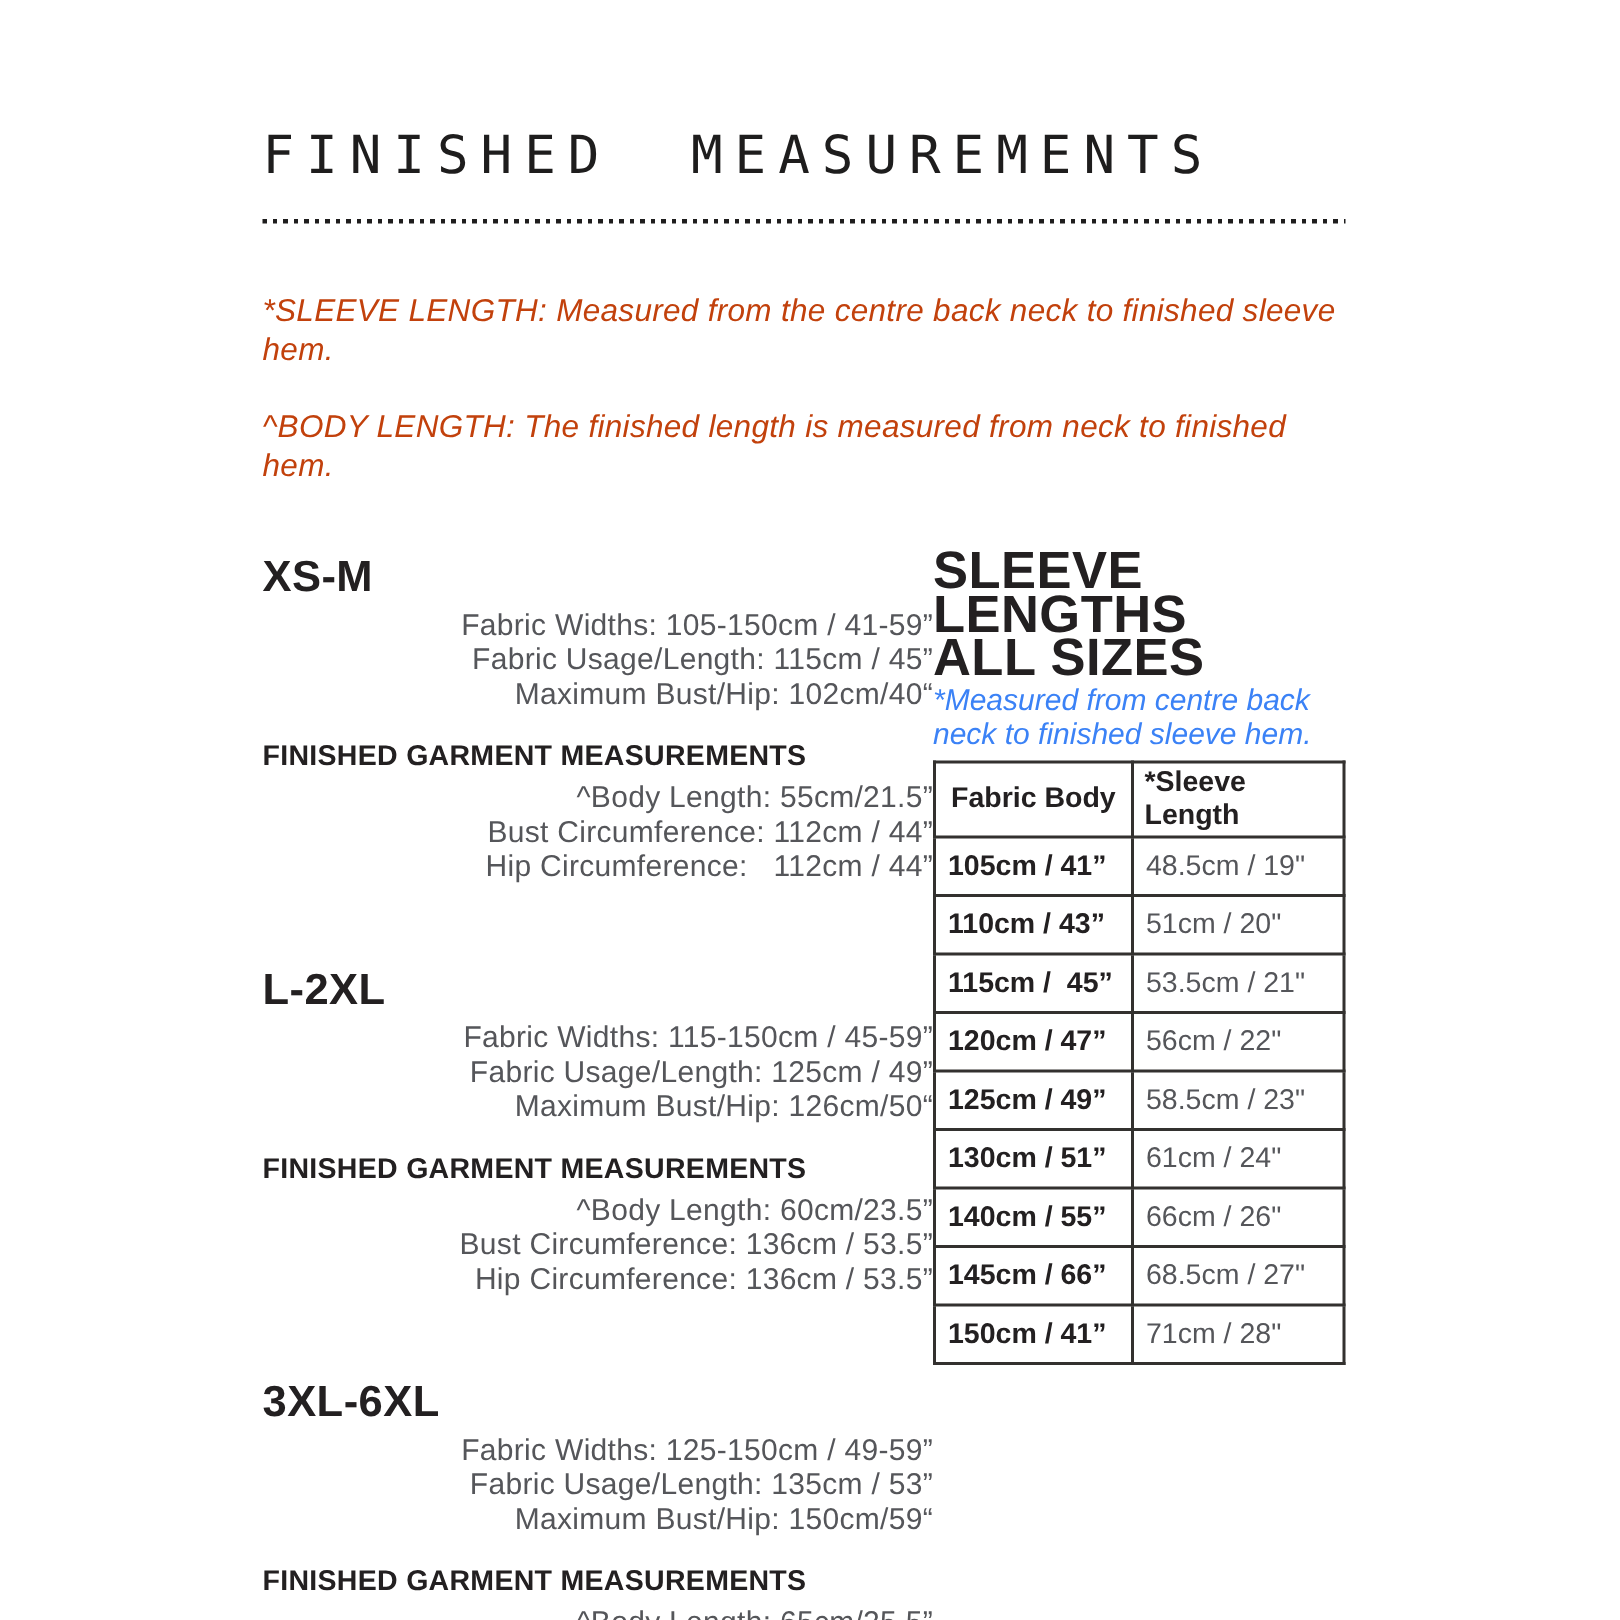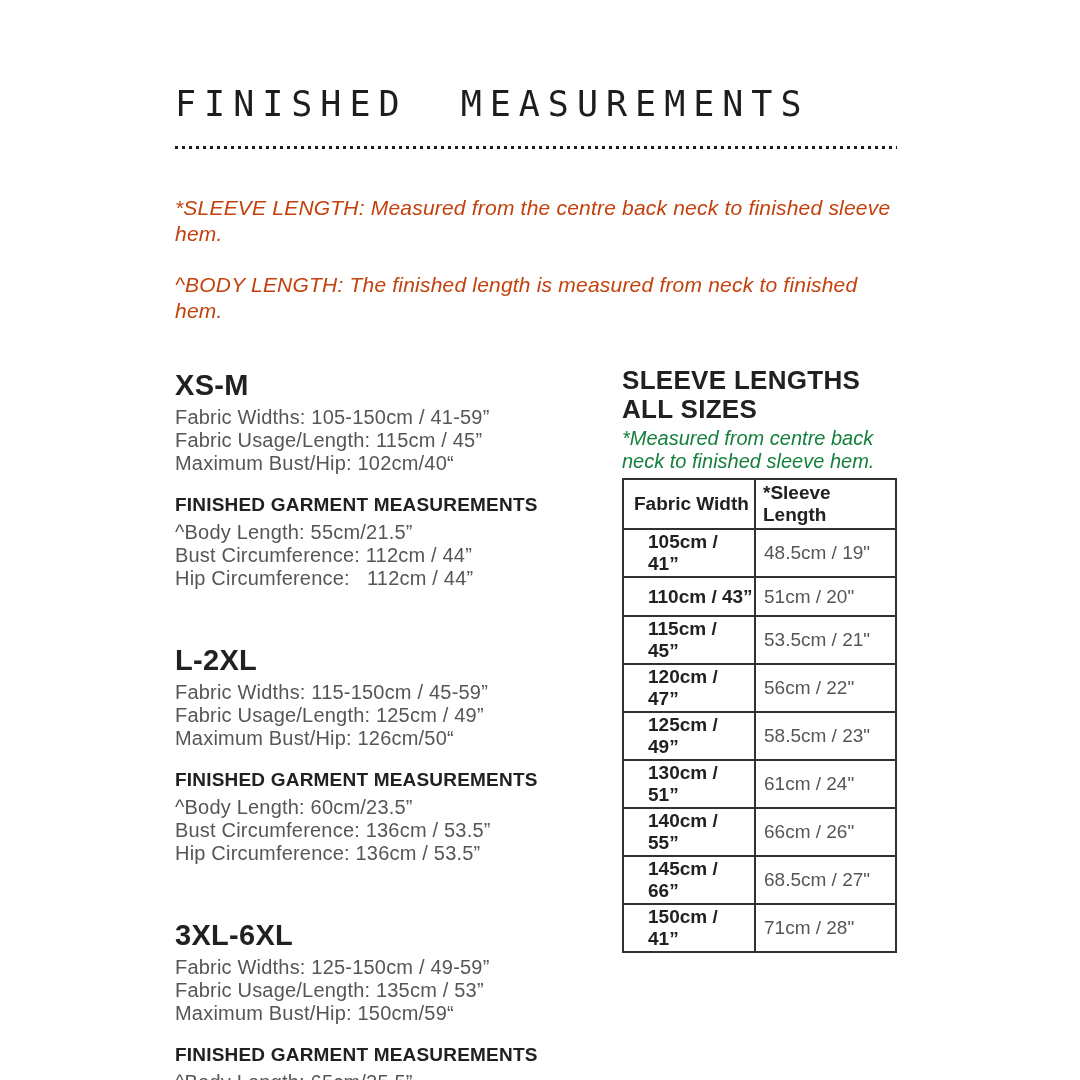--- a/index.html
+++ b/index.html
@@ -75,45 +75,46 @@
     font-weight: bold;
     color: #232021;
     letter-spacing: 0.3px;
   }
   .body-line {
     font-size: 20px;
     line-height: 23px;
     color: #55565a;
     white-space: pre-wrap;
     letter-spacing: 0.2px;
+    text-align: right;
   }
   .fgm-heading {
     margin: 19px 0 5px 0;
     font-size: 19px;
     line-height: 22px;
     font-weight: bold;
     color: #232021;
     letter-spacing: 0.2px;
   }
 
   
   .sleeve-title {
     margin: 0;
-    font-size: 26px;
+    font-size: 35px;
     line-height: 29px;
     font-weight: bold;
     color: #232021;
     letter-spacing: 0.3px;
   }
   .table-note {
     margin: 3px 0 0 0;
     font-style: italic;
     font-size: 20px;
     line-height: 23px;
-    color: #15803d;
+    color: #3b82f6;
   }
 
   table.sleeve-table {
     margin-top: 5px;
     border-collapse: collapse;
     table-layout: fixed;
     width: 273px;
   }
   .sleeve-table th,
   .sleeve-table td {
@@ -129,21 +130,21 @@
     text-align: left;
     padding: 2px 2px 2px 10px;
   }
   .sleeve-table th.col2 { padding-left: 7px; }
   .sleeve-table col.c1 { width: 132px; }
   .sleeve-table col.c2 { width: 141px; }
   .sleeve-table td { height: 39px; font-size: 19px; }
   .sleeve-table td.fw {
     font-weight: bold;
     color: #232021;
-    padding-left: 24px;
+    padding-left: 8px;
   }
   .sleeve-table td.sl {
     color: #55565a;
     padding-left: 8px;
   }
 </style>
 </head>
 <body>
 
 <div class="page">
@@ -200,21 +201,21 @@
 
         <p class="table-note"><span>*Measured from centre back</span><br><span>neck to finished sleeve hem.</span></p>
 
         <table class="sleeve-table">
           <colgroup>
               <col class="c1">
               <col class="c2">
             </colgroup>
           <thead>
             <tr>
-              <th>Fabric Width</th>
+              <th>Fabric Body</th>
               <th class="col2">*Sleeve Length</th>
             </tr>
           </thead>
           <tbody>
 
               <tr>
                 <td class="fw">105cm / 41”</td>
                 <td class="sl">48.5cm / 19"</td>
               </tr>
 

